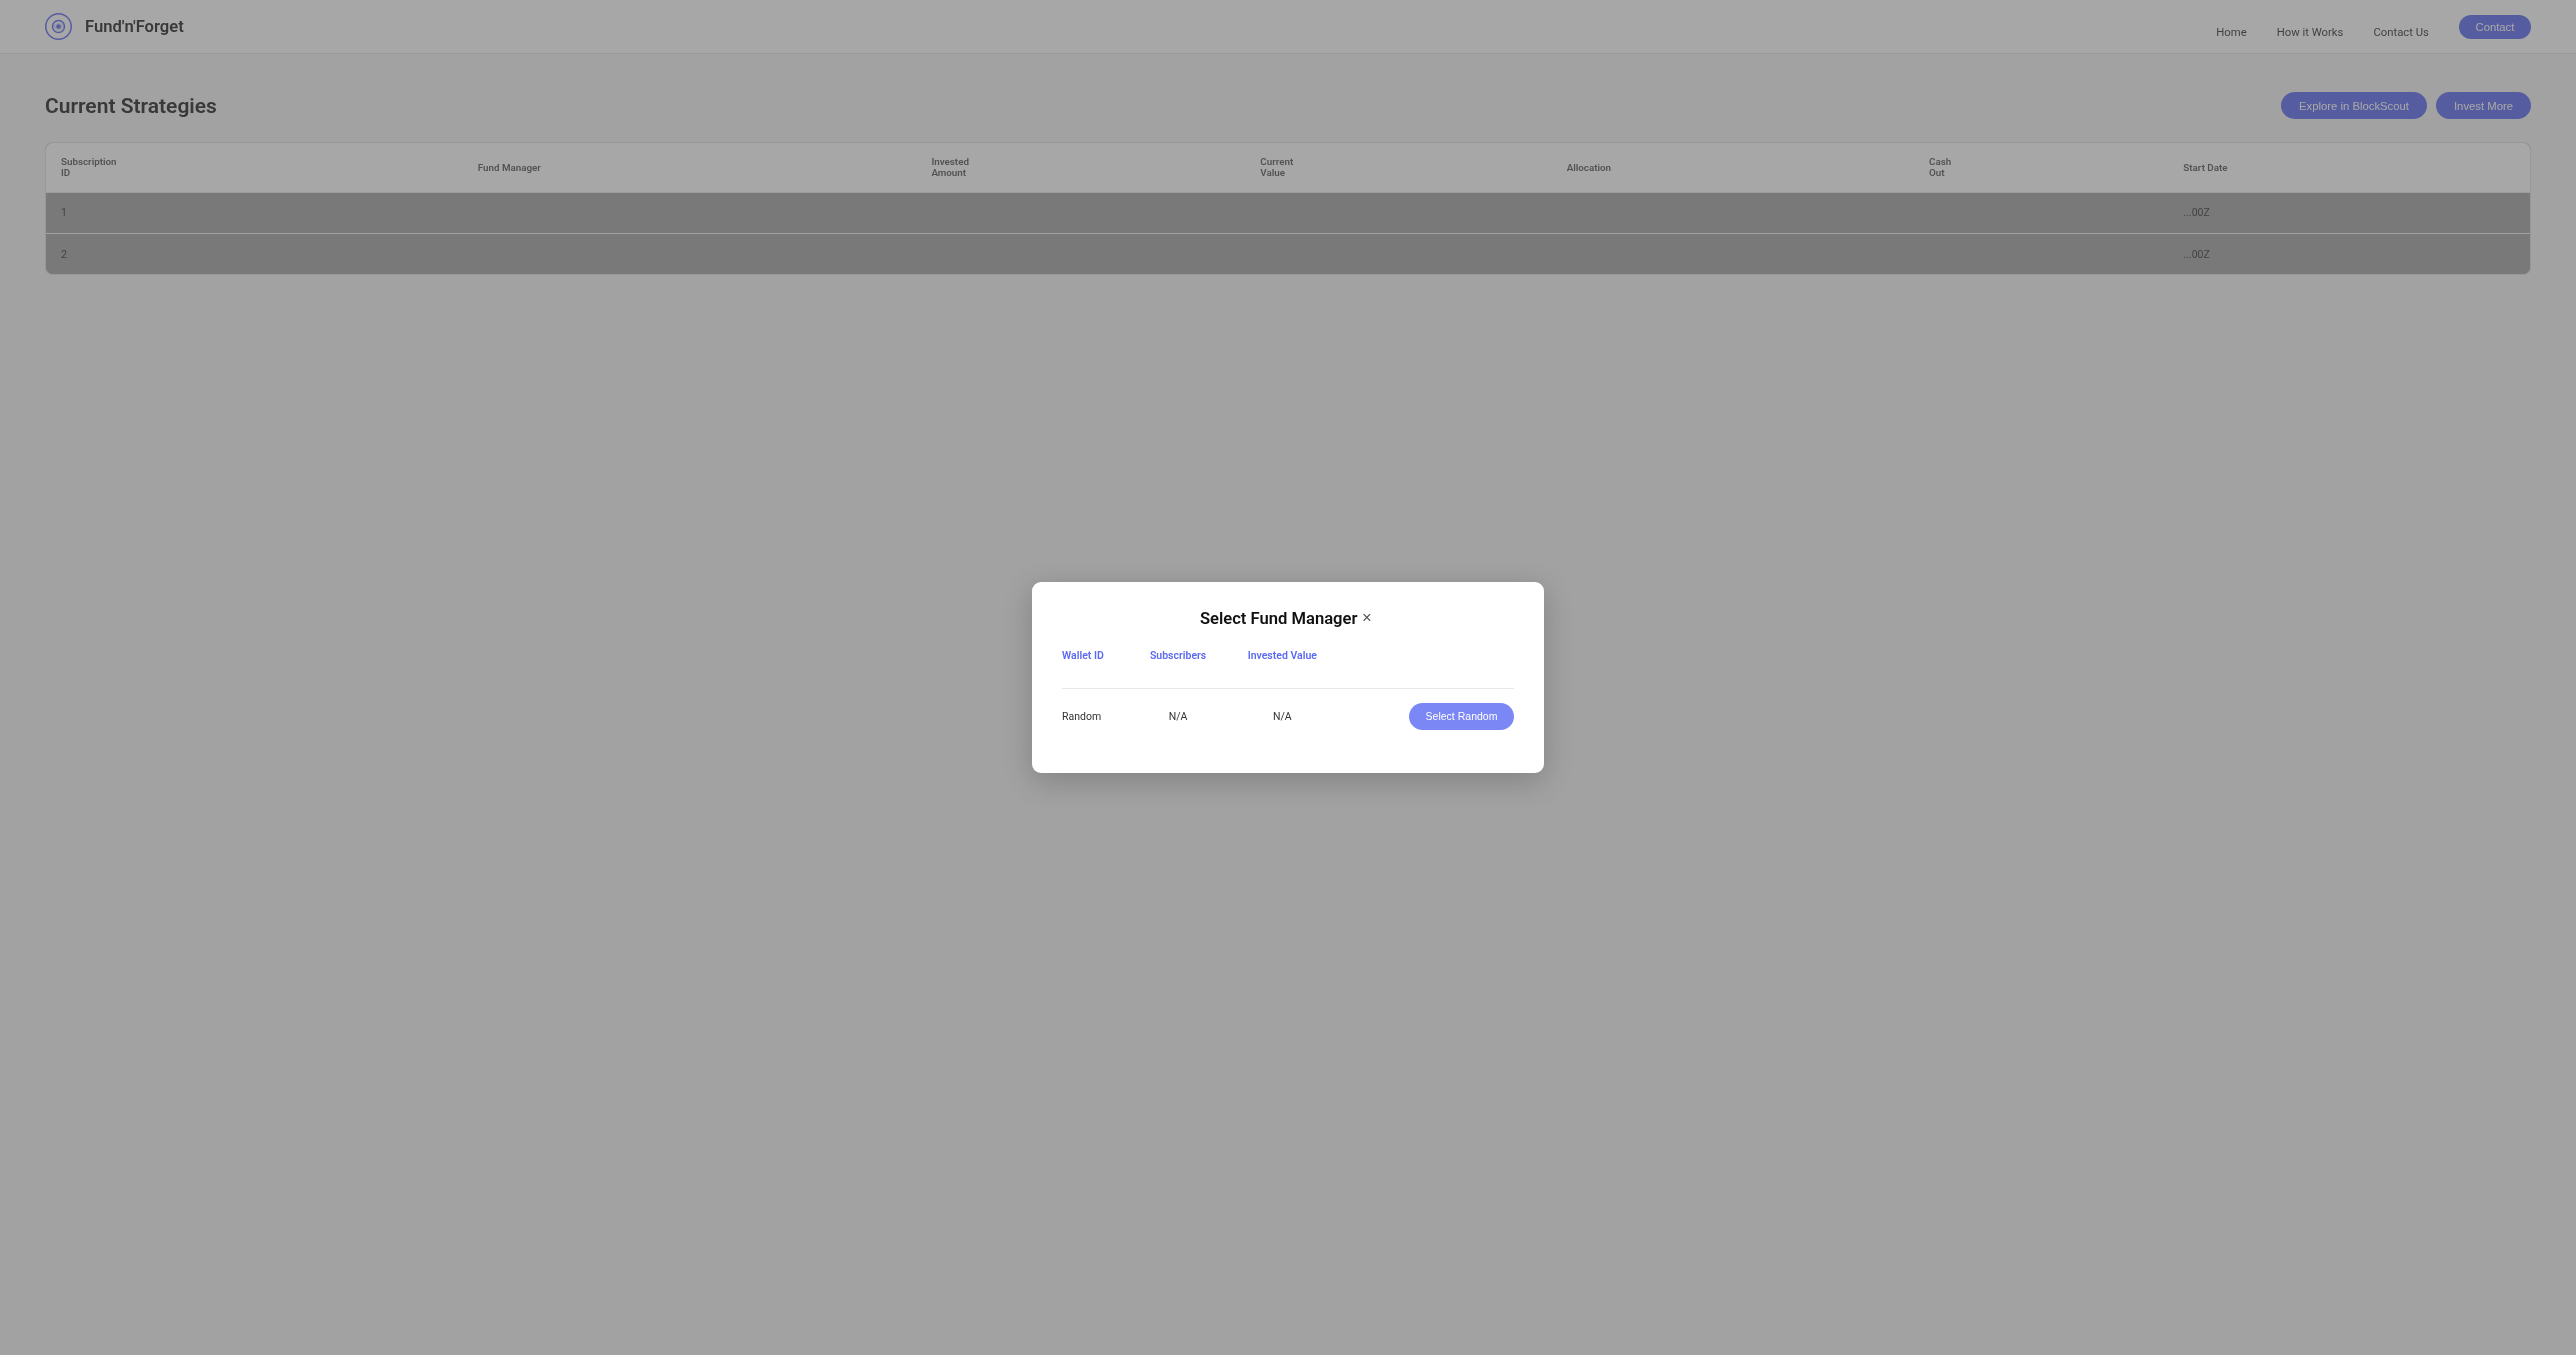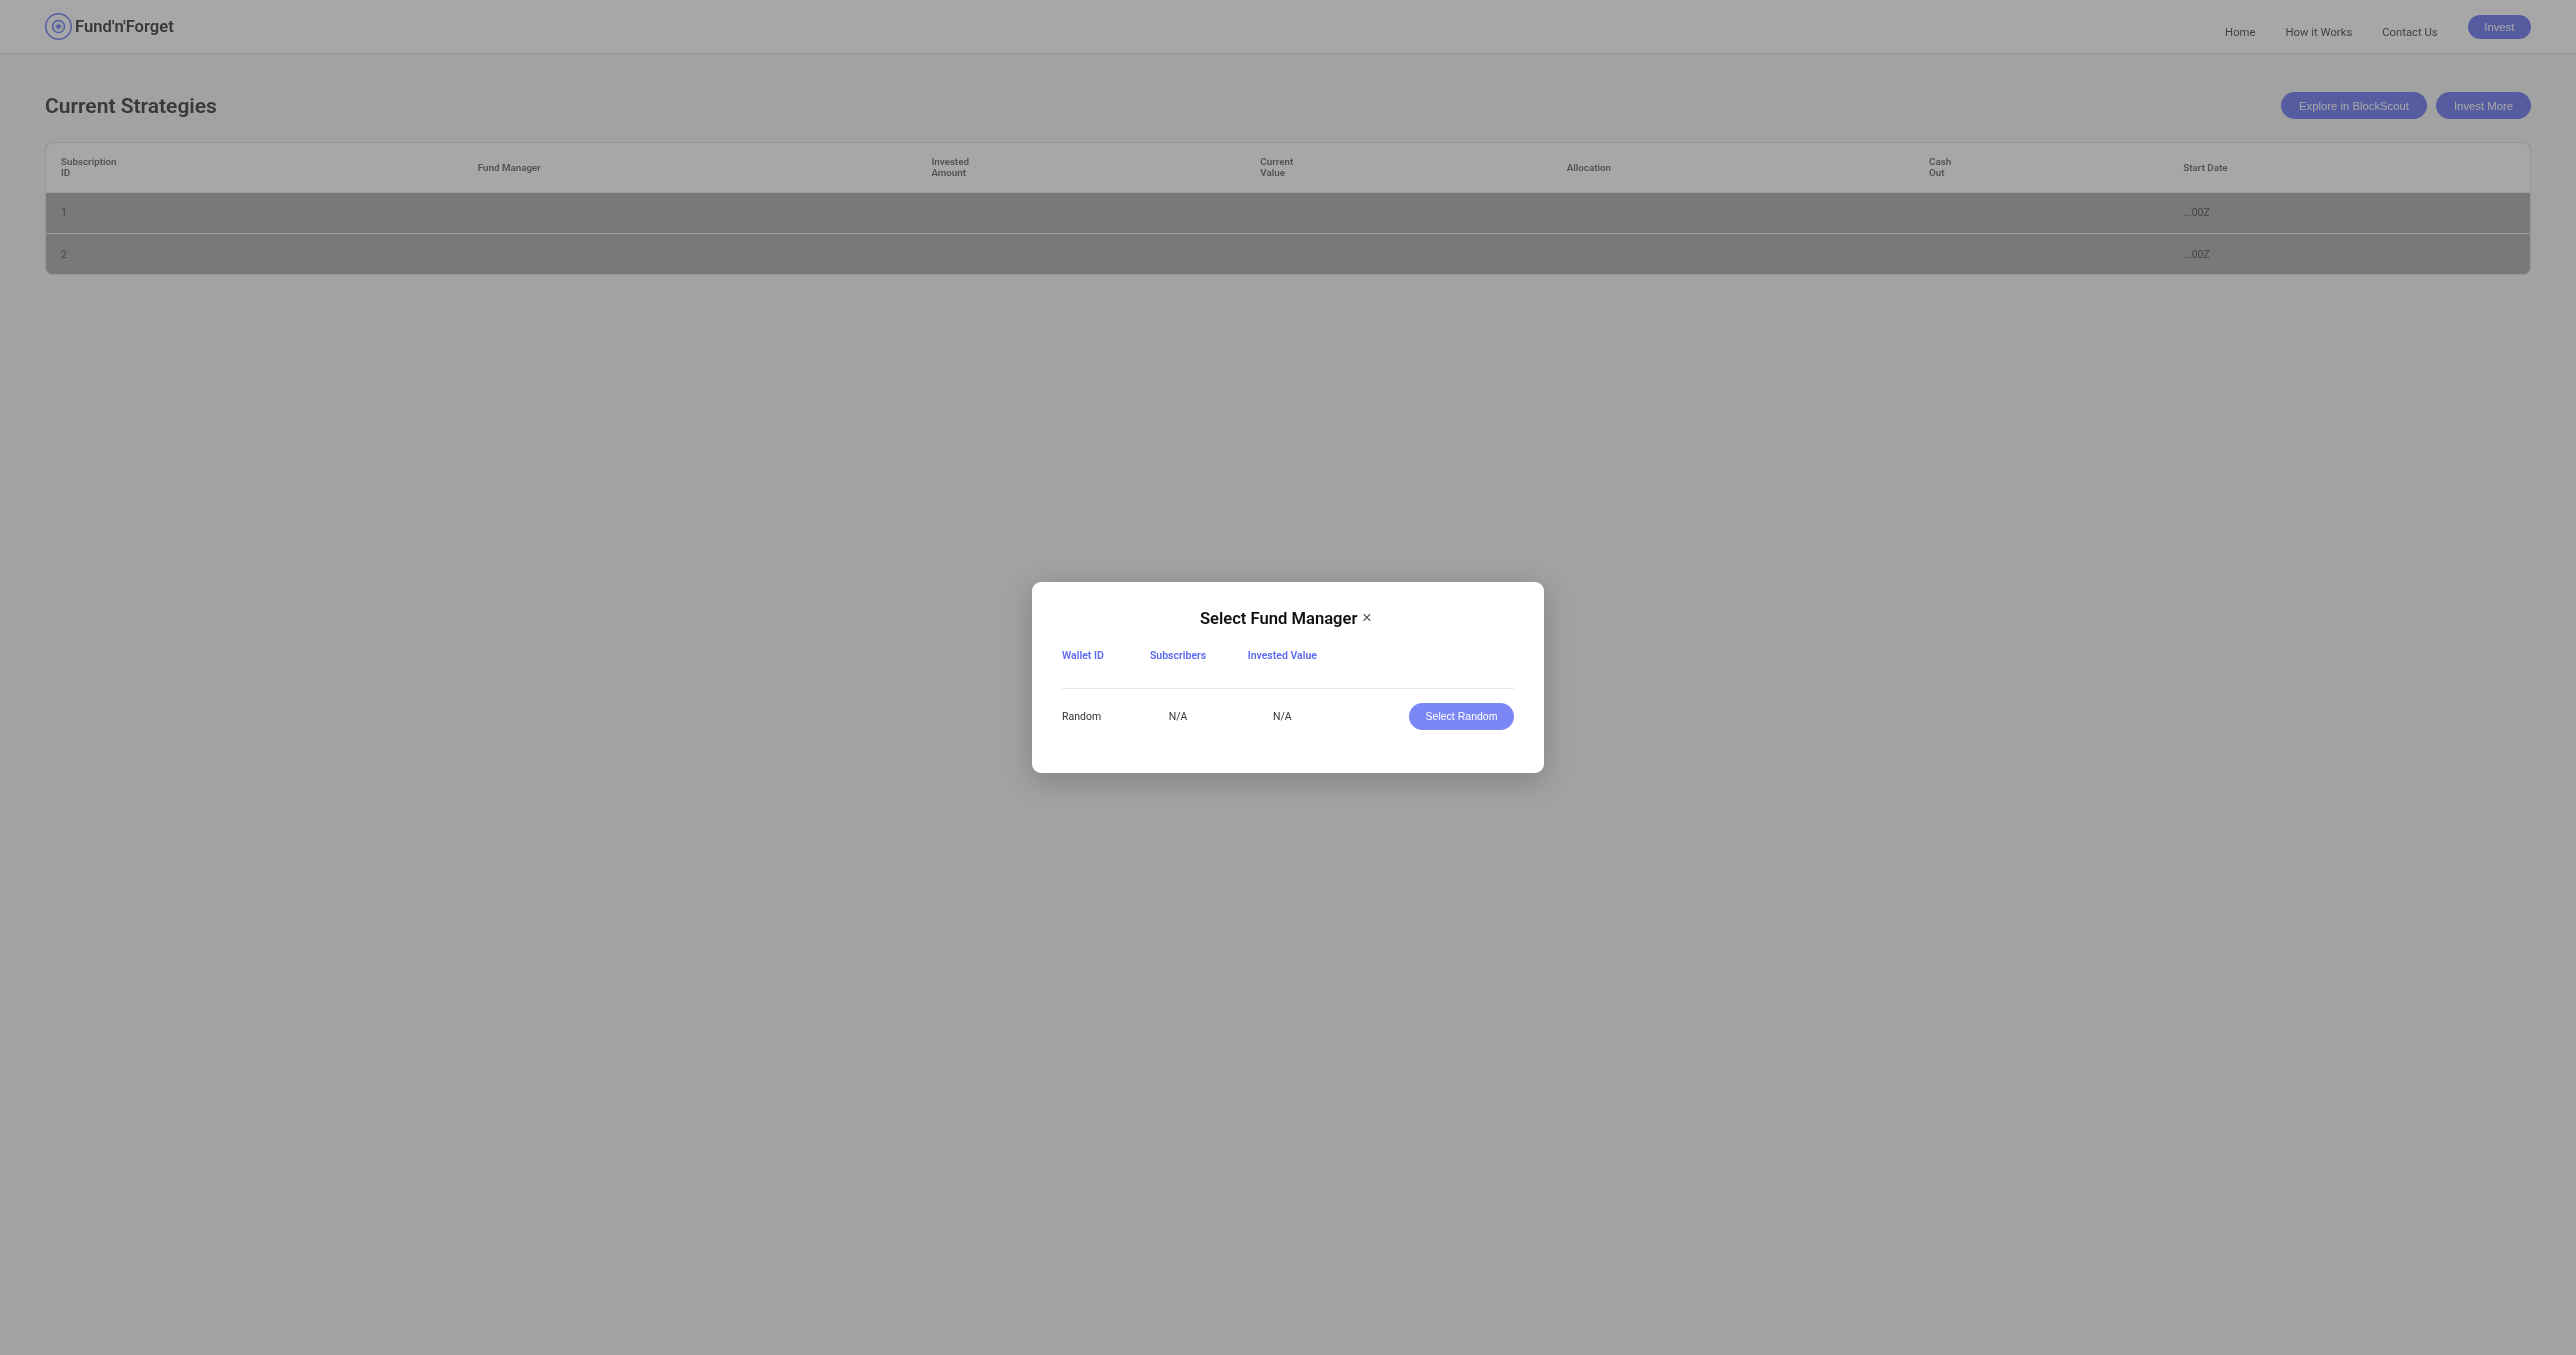--- a/index.html
+++ b/index.html
@@ -24,21 +24,21 @@
       padding: 0 45px;
       height: 54px;
       display: flex;
       align-items: center;
       justify-content: space-between;
     }
 
     .navbar-brand {
       display: flex;
       align-items: center;
-      gap: 3px;
+      gap: 13px;
     }
 
     .brand-icon {
       width: 27px;
       height: 27px;
     }
 
     .brand-name {
       font-size: 16.6px;
       font-weight: 600;
@@ -269,21 +269,21 @@
         <circle cx="18" cy="18" r="8" stroke="#5b6af0" stroke-width="2" fill="none"></circle>
         <path d="M10 18 Q18 8 26 18 Q18 28 10 18Z" fill="#5b6af0" opacity="0.2"></path>
         <circle cx="18" cy="18" r="3" fill="#5b6af0"></circle>
       </svg>
       <span class="brand-name">Fund'n'Forget</span>
     </div>
     <div class="navbar-links">
       <a class="nav-link">Home</a>
       <a class="nav-link">How it Works</a>
       <a class="nav-link">Contact Us</a>
-      <button class="logout-btn">Invest</button>
+      <button class="logout-btn">Contact</button>
     </div>
   </nav>
 
   <div class="main-content">
     <div class="section-header">
       <h1 class="section-title">Current Strategies</h1>
       <div class="header-actions">
         <button class="explore-btn">Explore in BlockScout</button>
         <button class="invest-btn">Invest More</button>
       </div>

